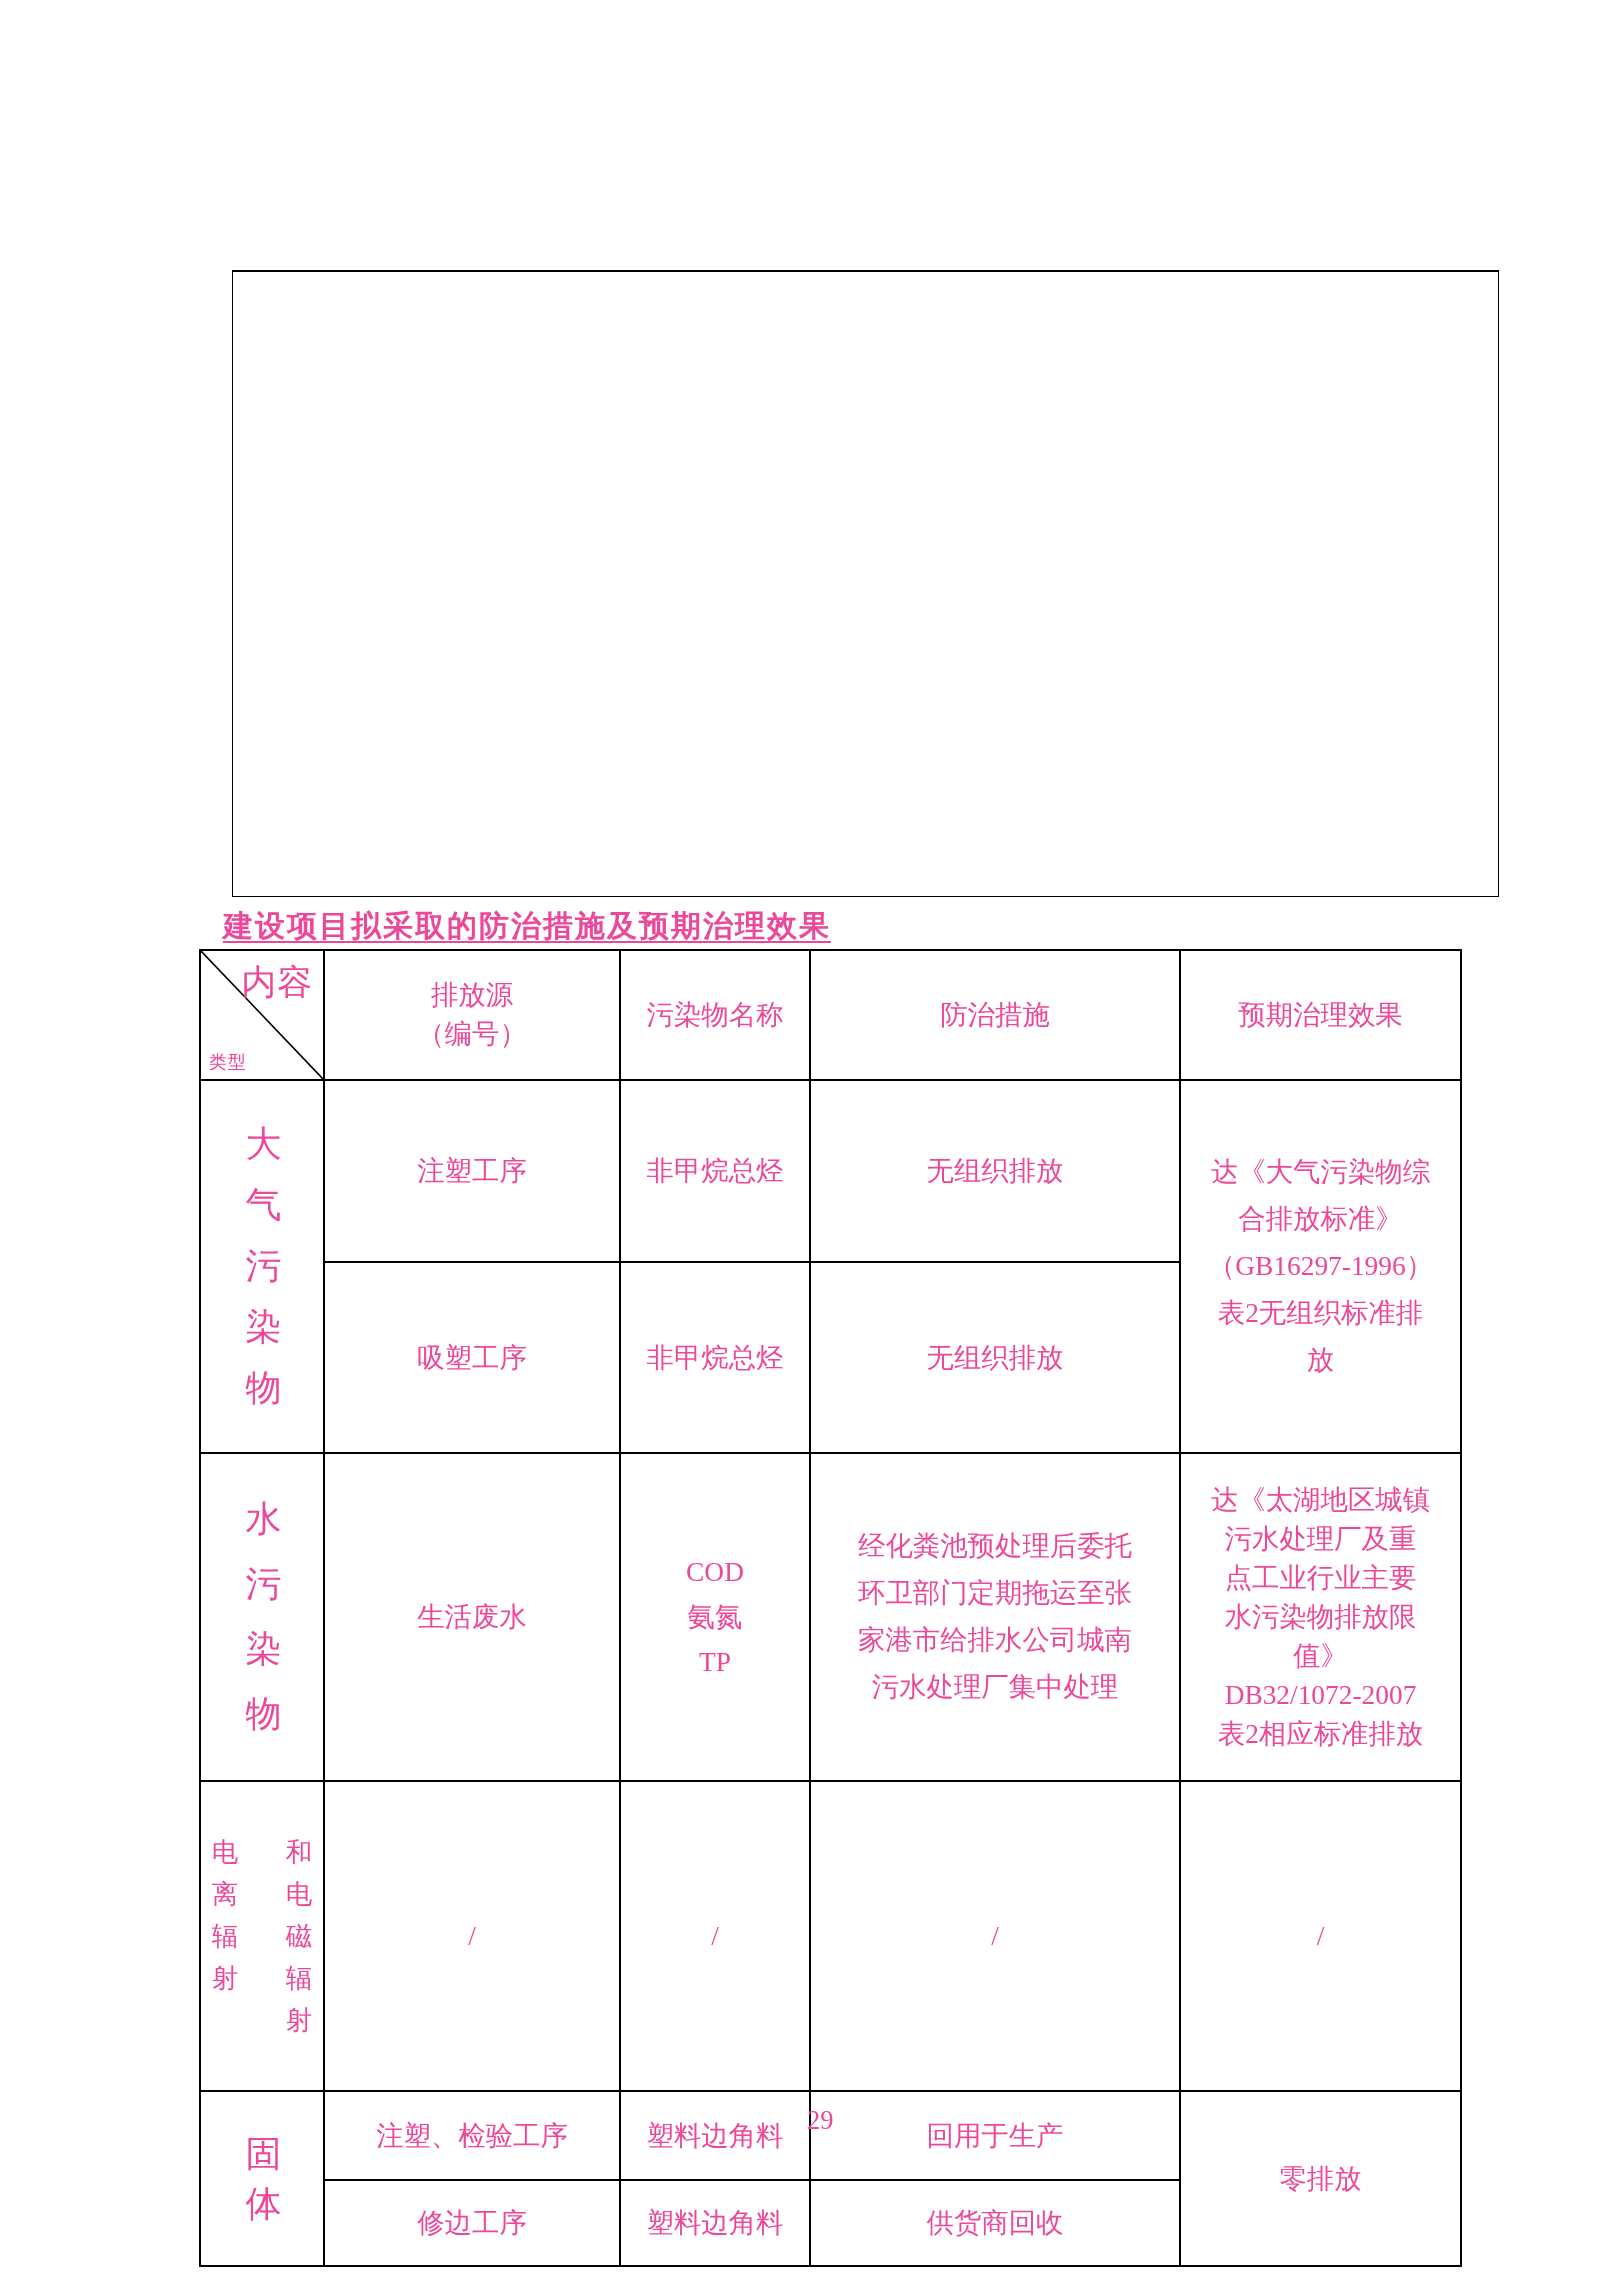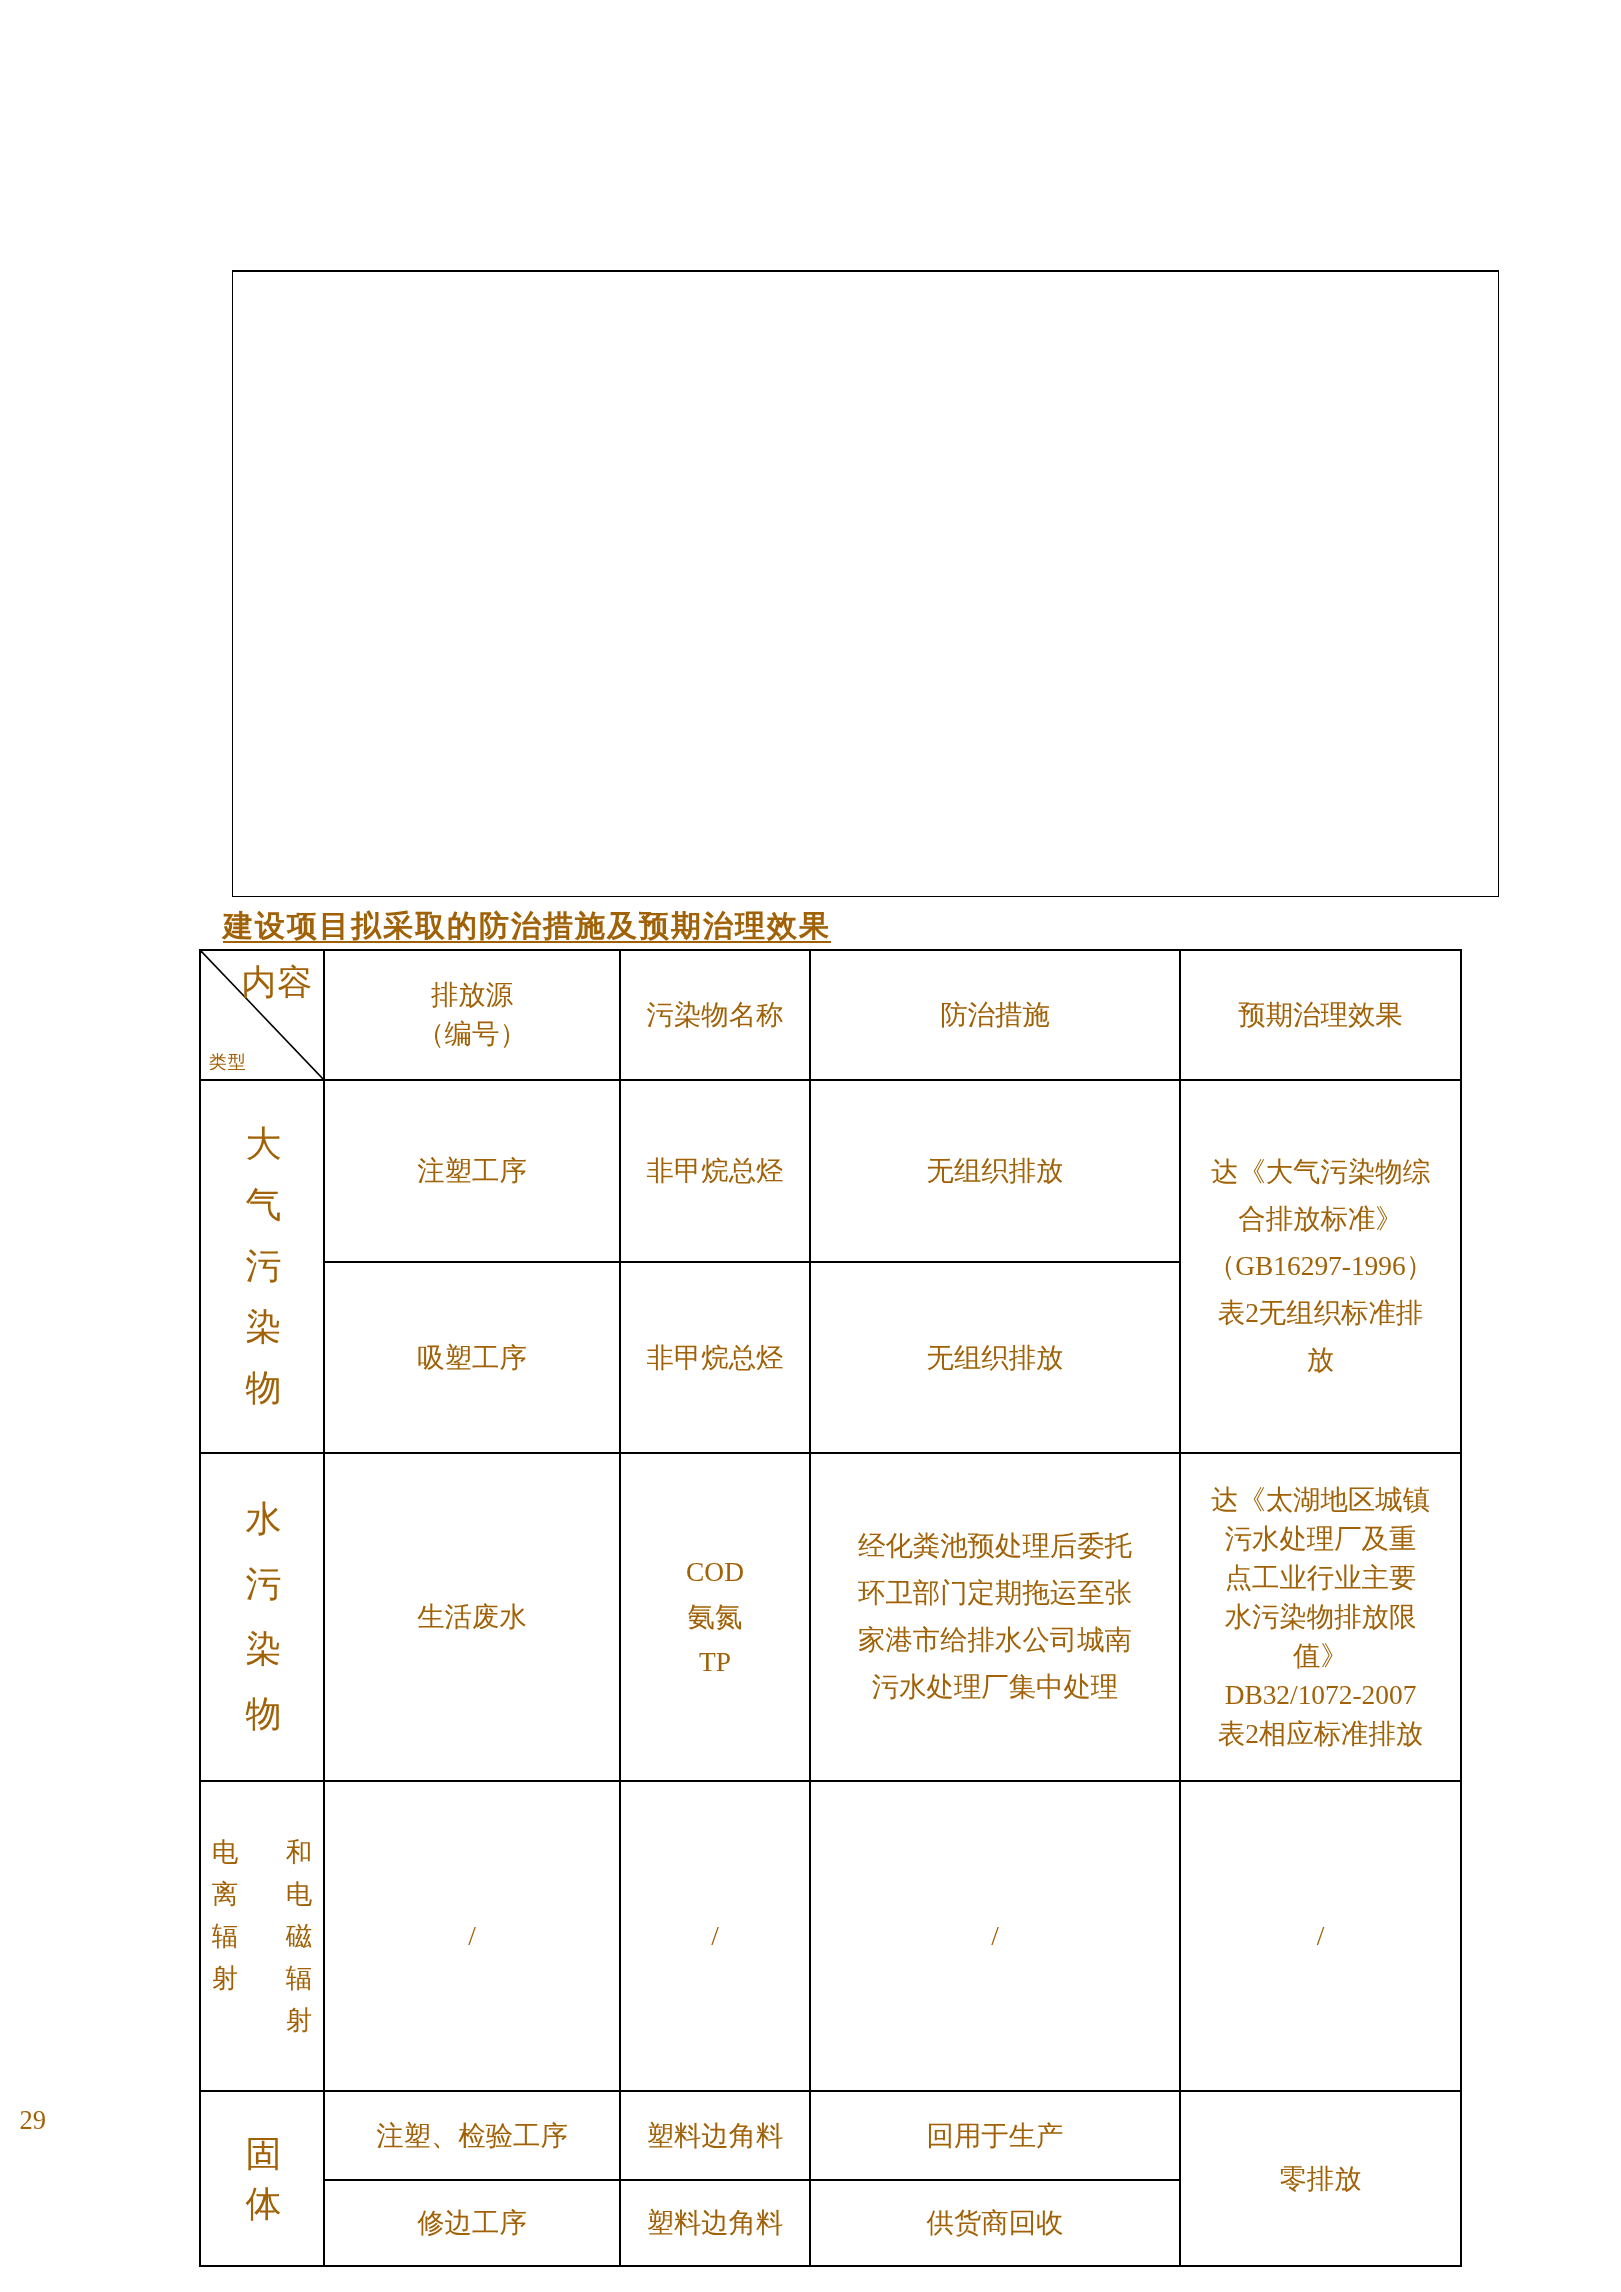--- a/index.html
+++ b/index.html
@@ -1,21 +1,21 @@
 <!DOCTYPE html>
 <html><head>
 <meta charset="utf-8">
 <style>
   html,body{margin:0;padding:0;background:#ffffff;}
   .page{
     position:relative;
     width:1621px;height:2293px;
     background:#ffffff;
     font-family:"Liberation Serif","DejaVu Serif",serif;
-    color:#a16207;
+    color:#ec4899;
     overflow:hidden;
   }
   .top-box{
     position:absolute;left:232px;top:270px;
     width:1267px;height:627px;
     border:1px solid #000;
     border-top:2.9px solid #000;
     box-sizing:border-box;
     background:#fff;
   }
@@ -65,20 +65,21 @@
     text-align:center;
     font-size:36px;
   }
   .lh-air{line-height:61px;}
   .lh-water{line-height:65px;}
   .lh-solid{line-height:50px;}
   .rad-wrap{display:flex;justify-content:center;gap:15.7px;}
   .rad-wrap .vlabel{margin:16px;line-height:42px;font-size:26.5px;width:29px;}
   .pageno{
     position:absolute;left:19.6px;right:0;top:2105px;
+    text-align:center;
     font-size:26.5px;
   }
 </style>
 </head>
 <body>
 
 <div class="page">
 
   <div class="top-box"></div>
 

